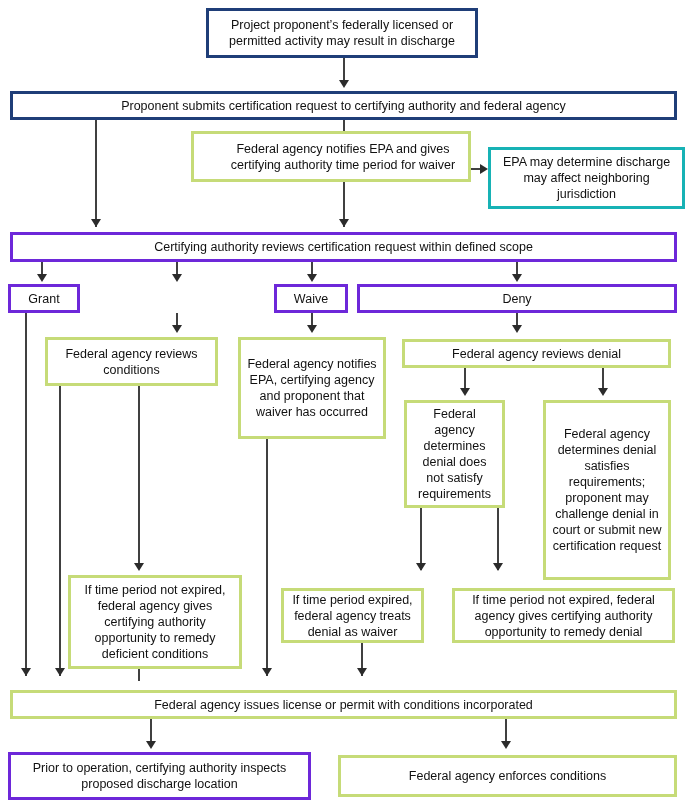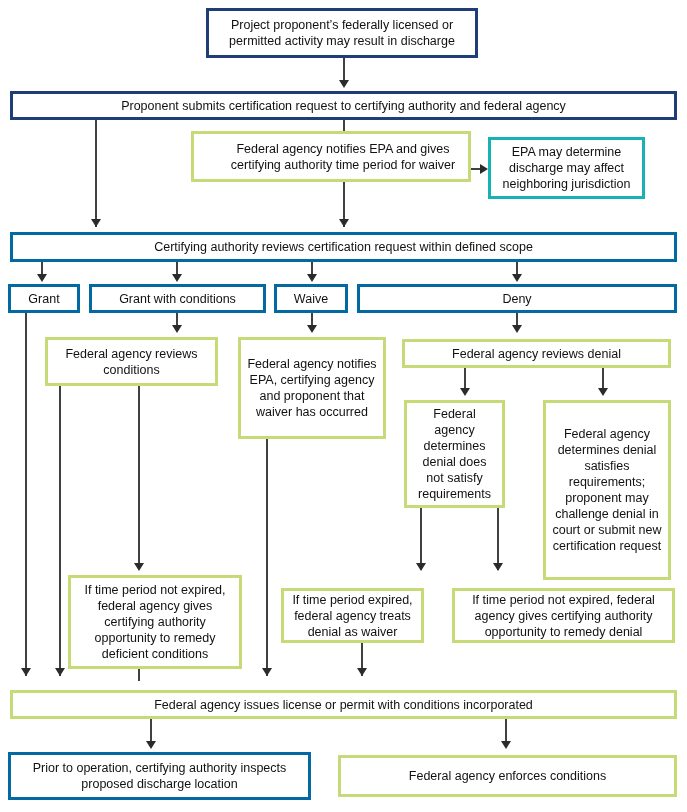--- a/index.html
+++ b/index.html
@@ -27,21 +27,21 @@
     justify-content: center;
     text-align: center;
     color: #111111;
     font-size: 12.5px;
     line-height: 1.28;
     padding: 3px 6px;
     font-family: "Liberation Sans", sans-serif;
   }
   .node.blue    { border: 3px solid #1F3E78; }
   .node.green   { border: 3px solid #C6DB78; }
-  .node.red     { border: 3px solid #0369a1; }
+  .node.red     { border: 3px solid #6d28d9; }
   .node.teal    { border: 3px solid #17B2B5; }
 
   .node .txt { display: block; }
 
   
   .conn {
     position: absolute;
     background: #404040;
   }
   .conn.v { width: 1.6px; }
@@ -140,35 +140,32 @@
   </div>
 
   <div class="node blue" style="left:10px; top:91px; width:667px; height:29px;">
     <span class="txt">Proponent submits certification request to certifying authority and federal agency</span>
   </div>
 
   <div class="node green" style="left:191px; top:131px; width:280px; height:51px;padding-left:30px;">
     <span class="txt">Federal agency notifies EPA and gives certifying authority time period for waiver</span>
   </div>
 
-  <div class="node teal" style="left:488px; top:137px; width:157px; height:62px;">
+  <div class="node teal" style="left:488px; top:147px; width:197px; height:62px;">
     <span class="txt">EPA may determine discharge may affect neighboring jurisdiction</span>
   </div>
 
   <div class="node red" style="left:10px; top:232px; width:667px; height:30px;">
     <span class="txt">Certifying authority reviews certification request within defined scope</span>
   </div>
 
   <div class="node red" style="left:8px; top:284px; width:72px; height:29px;">
     <span class="txt">Grant</span>
   </div>
 
-  <div class="node red" style="left:89px; top:284px; width:177px; height:29px;">
-    <span class="txt">Grant with conditions</span>
-  </div>
 
   <div class="node red" style="left:274px; top:284px; width:74px; height:29px;">
     <span class="txt">Waive</span>
   </div>
 
   <div class="node red" style="left:357px; top:284px; width:320px; height:29px;">
     <span class="txt">Deny</span>
   </div>
 
   <div class="node green" style="left:45px; top:337px; width:173px; height:49px;">

